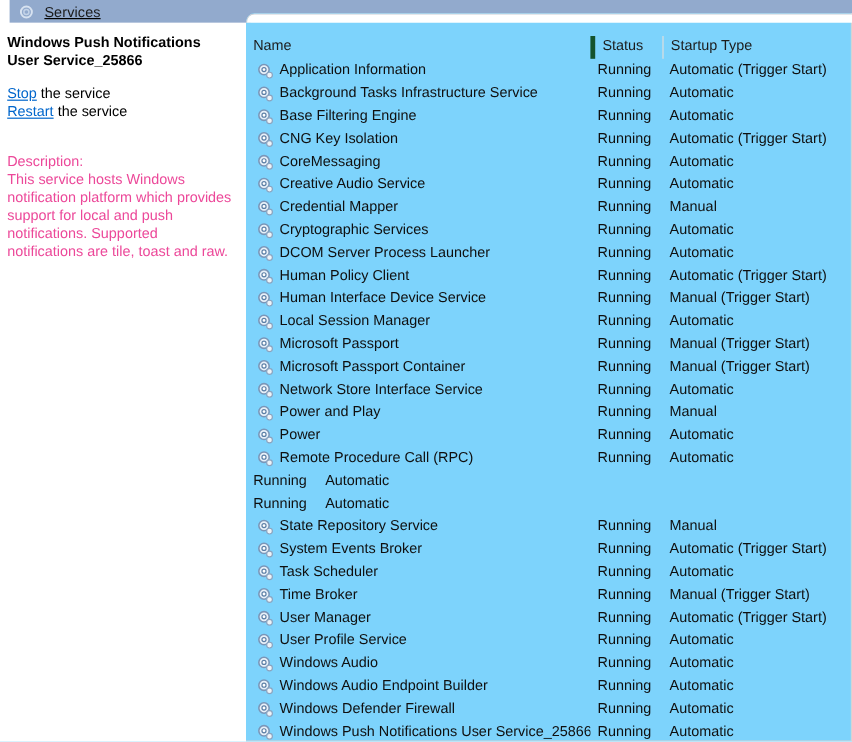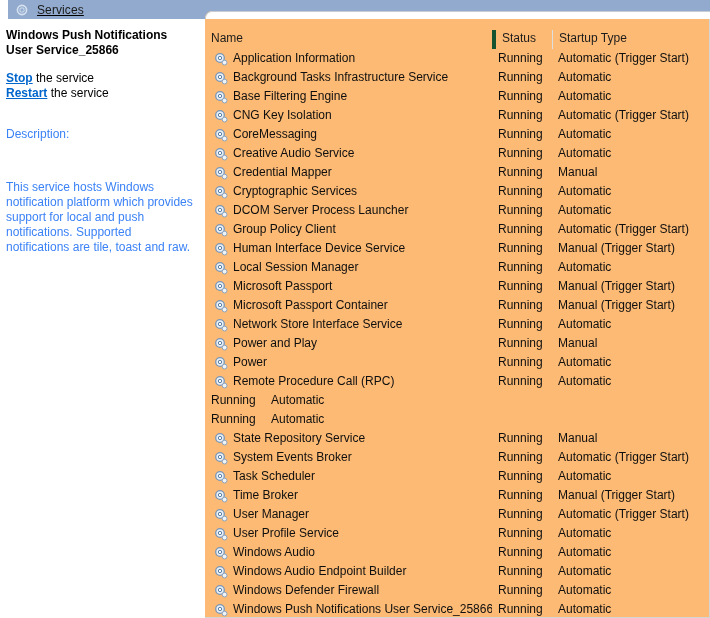--- a/index.html
+++ b/index.html
@@ -77,40 +77,39 @@
   }
   .link-line {
     font-size: 12px;
     color: #000;
     white-space: nowrap;
   }
   .linktext {
     color: #0066cc;
     text-decoration: underline;
     cursor: pointer;
-    font-weight: bold;
   }
   .desc-block {
     margin-top: 26px;
     font-size: 12px;
     line-height: 15px;
     width: 192px;
-    color: #3b82f6;
+    color: #ec4899;
   }
   .desc-label { display: block; }
-  .desc-body { display: block; margin-top: 38px; }
+  .desc-body { display: block; }
 
   
   .list-pane {
     position: absolute;
     left: 205px;
     top: 11px;
     width: 505px;
     height: 607px;
-    background: #fdba74;
+    background: #7dd3fc;
     border-top-left-radius: 7px;
     box-shadow: -1px -1px 0 0 #d4d4d4 inset;
     overflow: hidden;
   }
   .pane-top-edge {
     position: absolute;
     left: 0;
     top: 0;
     width: 505px;
     height: 8px;
@@ -379,21 +378,21 @@
         </div>
         <div class="row">
           <div class="cell-name">
             <span class="row-icon">
               <svg width="14" height="14" viewBox="0 0 14 14">
                 <circle cx="6" cy="6" r="4.3" fill="#e8f0f8" stroke="#7a96b8" stroke-width="1.3"></circle>
                 <circle cx="6" cy="6" r="1.7" fill="#ffffff" stroke="#5b7fa6" stroke-width="1"></circle>
                 <circle cx="10.6" cy="10.6" r="2.4" fill="#eef3f8" stroke="#8aa4c0" stroke-width="1"></circle>
               </svg>
             </span>
-            <span class="name-text">Group Policy Client</span>
+            <span class="name-text">Human Policy Client</span>
           </div>
           <div class="cell-status">Running</div>
           <div class="cell-start">Automatic (Trigger Start)</div>
         </div>
         <div class="row">
           <div class="cell-name">
             <span class="row-icon">
               <svg width="14" height="14" viewBox="0 0 14 14">
                 <circle cx="6" cy="6" r="4.3" fill="#e8f0f8" stroke="#7a96b8" stroke-width="1.3"></circle>
                 <circle cx="6" cy="6" r="1.7" fill="#ffffff" stroke="#5b7fa6" stroke-width="1"></circle>

